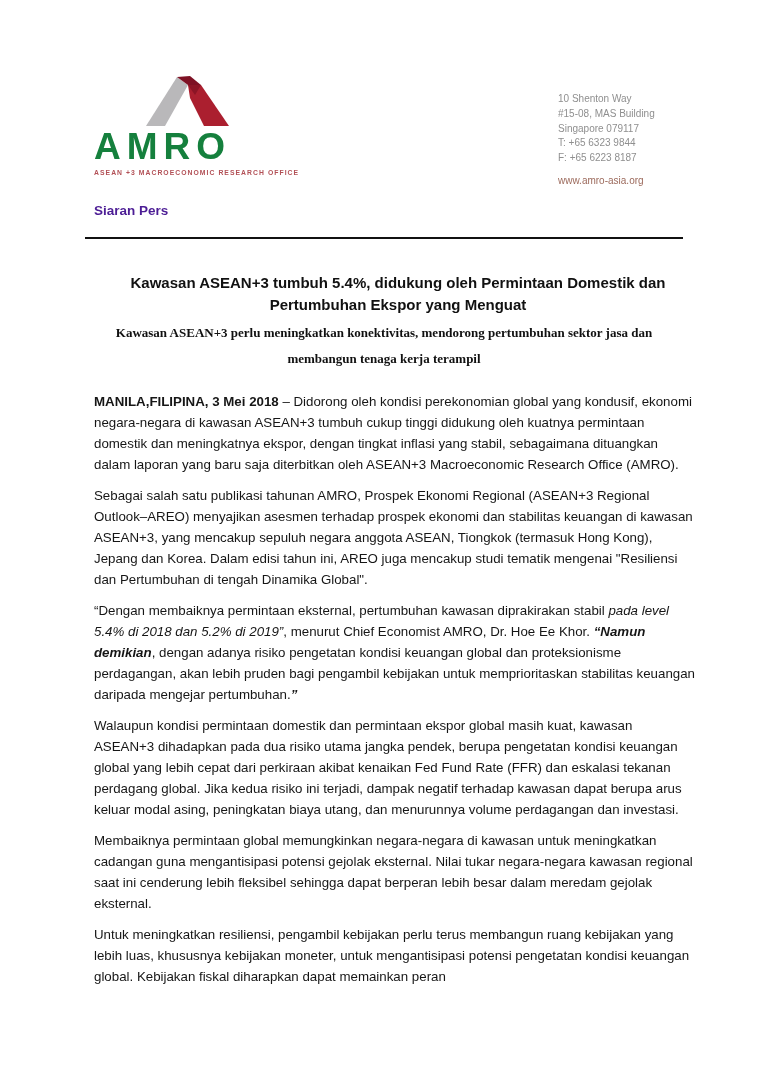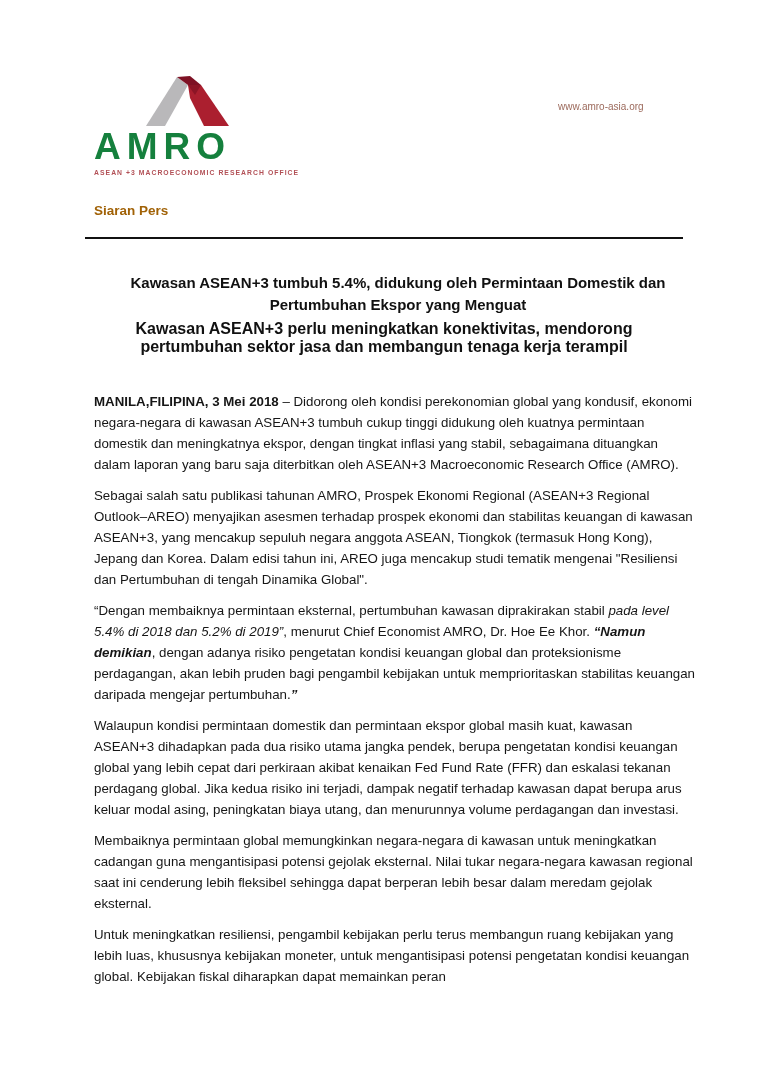--- a/index.html
+++ b/index.html
@@ -55,21 +55,21 @@
     cursor: pointer;
     margin-top: 8px;
   }
 
   
   .kicker {
     position: absolute;
     top: 203px; left: 94px;
     font-size: 13.5px;
     font-weight: bold;
-    color: #a16207;
+    color: #4c1d95;
   }
   .rule {
     position: absolute;
     top: 237px; left: 85px;
     width: 598px; height: 0;
     border-top: 2px solid #111;
   }
   .doc-title {
     position: absolute;
     top: 258px; left: 85px;
@@ -82,24 +82,25 @@
     color: #111;
     text-decoration: underline;
   }
   .doc-title .inner { display: inline-block; max-width: 540px; }
   .doc-subtitle {
     position: absolute;
     top: 320px; left: 85px;
     width: 598px;
     margin: 0;
     text-align: center;
-    font-size: 16px;
+    font-size: 13px;
     font-weight: 700;
-    line-height: 18px;
+    line-height: 26px;
     color: #111;
+    font-family: Liberation Serif, serif;
   }
   .doc-subtitle .inner { display: inline-block; max-width: 590px; }
 
   
   .doc-body {
     position: absolute;
     top: 391px; left: 94px;
     width: 601px;
     font-size: 13.3px;
     line-height: 21px;
@@ -120,20 +121,27 @@
         <polygon points="6,50 25,50 48,9 37,1" fill="#b9b8ba"></polygon>
         <polygon points="37,1 48,9 61,9 50,0" fill="#7e1124"></polygon>
         <polygon points="48,9 61,9 89,50 64,50 50,22" fill="#ab1f2f"></polygon>
         <polygon points="48,9 61,9 55,19" fill="#8c1526"></polygon>
       </svg>
       <div class="logo-wordmark">AMRO</div>
       <div class="logo-tagline">ASEAN +3 MACROECONOMIC RESEARCH OFFICE</div>
     </div>
 
     <div class="address">
+      <div id="address-lines">
+          <div>10 Shenton Way</div>
+          <div>#15-08, MAS Building</div>
+          <div>Singapore 079117</div>
+          <div>T: +65 6323 9844</div>
+          <div>F: +65 6223 8187</div>
+        </div>
       <div class="website">www.amro-asia.org</div>
     </div>
   </header>
 
   <div class="kicker">Siaran Pers</div>
 
   <div class="rule"></div>
 
   <h1 class="doc-title"><span class="inner">Kawasan ASEAN+3 tumbuh 5.4%, didukung oleh Permintaan Domestik dan Pertumbuhan Ekspor yang Menguat</span></h1>
 

